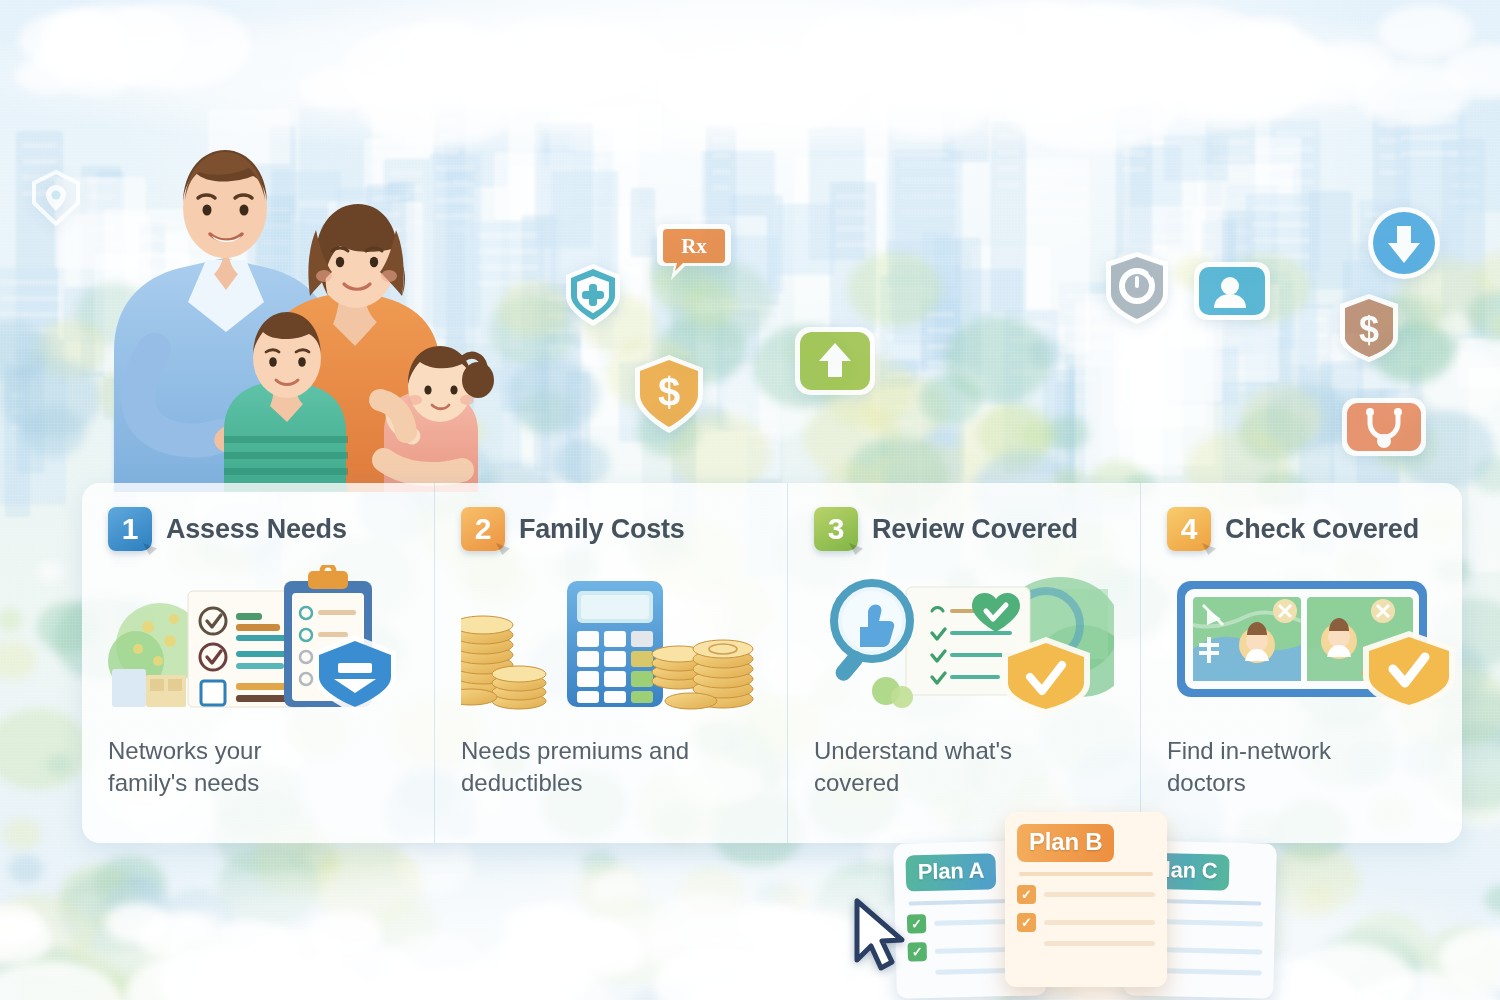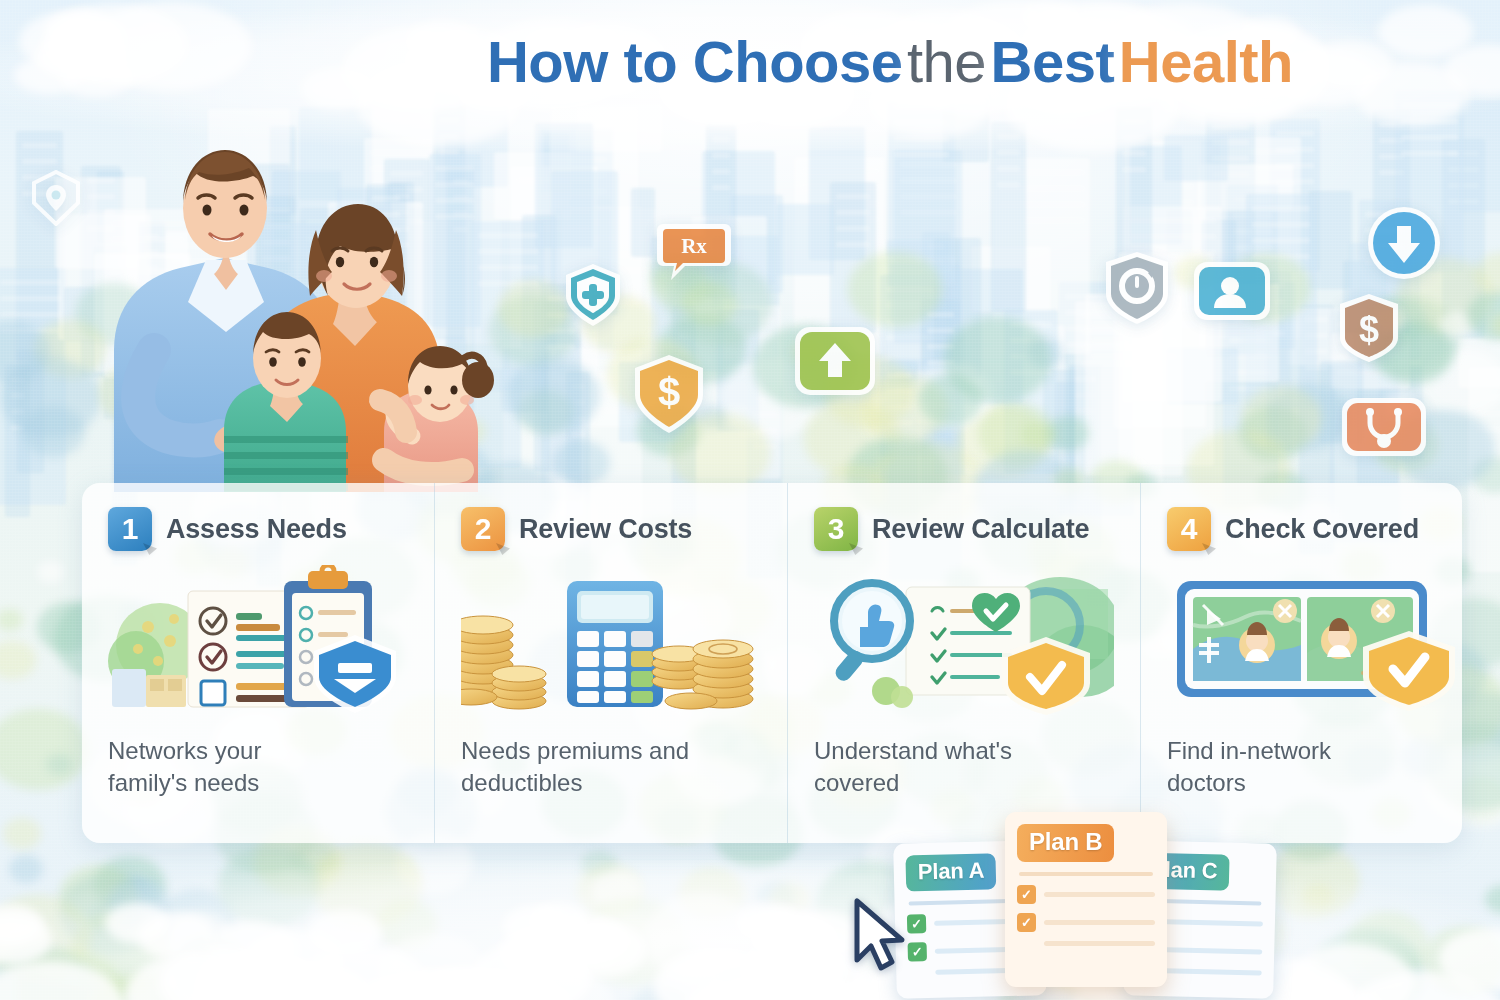--- a/index.html
+++ b/index.html
@@ -1073,26 +1073,20 @@
       <rect x="2" y="2" width="84" height="58" rx="14" fill="#ffffff"></rect>
       <rect x="7" y="7" width="74" height="48" rx="11" fill="#e98a5e"></rect>
       <path d="M30 17v10a14 14 0 0028 0V17" fill="none" stroke="#fff" stroke-width="5" stroke-linecap="round"></path>
       <circle cx="30" cy="16" r="4" fill="#fff"></circle>
       <circle cx="58" cy="16" r="4" fill="#fff"></circle>
       <circle cx="44" cy="45" r="7" fill="#fff"></circle>
     </svg>
   </div>
 
   <div id="title-block">
-    <div class="title-line" id="title-line-1">
-      <span class="tw-blue">How to Choose</span>
-      <span class="tw-gray">the</span>
-      <span class="tw-blue">Best</span>
-      <span class="tw-orange">Health</span>
-    </div>
   </div>
 
   <div id="family">
     <svg width="420" height="392" viewBox="0 0 420 392">
       <defs>
         <linearGradient id="shirtBlue" x1="0" y1="0" x2="0" y2="1">
           <stop offset="0%" stop-color="#a9cdee"></stop>
             <stop offset="100%" stop-color="#7fb0de"></stop>
         </linearGradient>
         <linearGradient id="shirtOrange" x1="0" y1="0" x2="0" y2="1">
@@ -1236,21 +1230,21 @@
           <rect x="230" y="98" width="34" height="10" rx="2" fill="#fff"></rect>
           <path d="M226 114h42l-21 14z" fill="#fff"></path>
         </svg>
       </div>
       <div class="step-desc">Networks your family's needs</div>
     </div>
 
     <div class="step">
       <div class="step-head">
         <div class="badge b2">2</div>
-        <div class="step-title">Review Costs</div>
+        <div class="step-title">Family Costs</div>
       </div>
       <div class="step-art">
         <svg width="300" height="152" viewBox="0 0 300 152">
           <defs>
             <linearGradient id="coinG" x1="0" y1="0" x2="1" y2="1">
               <stop offset="0%" stop-color="#f7d98c"></stop>
                 <stop offset="100%" stop-color="#e0ad4f"></stop>
             </linearGradient>
             <linearGradient id="calcG" x1="0" y1="0" x2="0" y2="1">
               <stop offset="0%" stop-color="#6fb4e4"></stop>
@@ -1314,21 +1308,21 @@
             <ellipse cx="230" cy="136" rx="26" ry="8" fill="url(#coinG)" stroke="#c9933c"></ellipse>
           </g>
         </svg>
       </div>
       <div class="step-desc">Needs premiums and deductibles</div>
     </div>
 
     <div class="step">
       <div class="step-head">
         <div class="badge b3">3</div>
-        <div class="step-title">Review Calculate</div>
+        <div class="step-title">Review Covered</div>
       </div>
       <div class="step-art">
         <svg width="300" height="152" viewBox="0 0 300 152">
 
           <ellipse cx="246" cy="62" rx="60" ry="50" fill="#8fcf9e" opacity=".75"></ellipse>
           <ellipse cx="268" cy="96" rx="44" ry="36" fill="#77c48c" opacity=".7"></ellipse>
           <path d="M196 24h98v70h-98z" fill="#9ad7a6" opacity=".5"></path>
           <circle cx="232" cy="60" r="34" fill="none" stroke="#4e9fc0" stroke-width="8" opacity=".55"></circle>
 
           <rect x="92" y="22" width="124" height="108" rx="6" fill="#fbfbf5" stroke="#e7e7dc"></rect>

